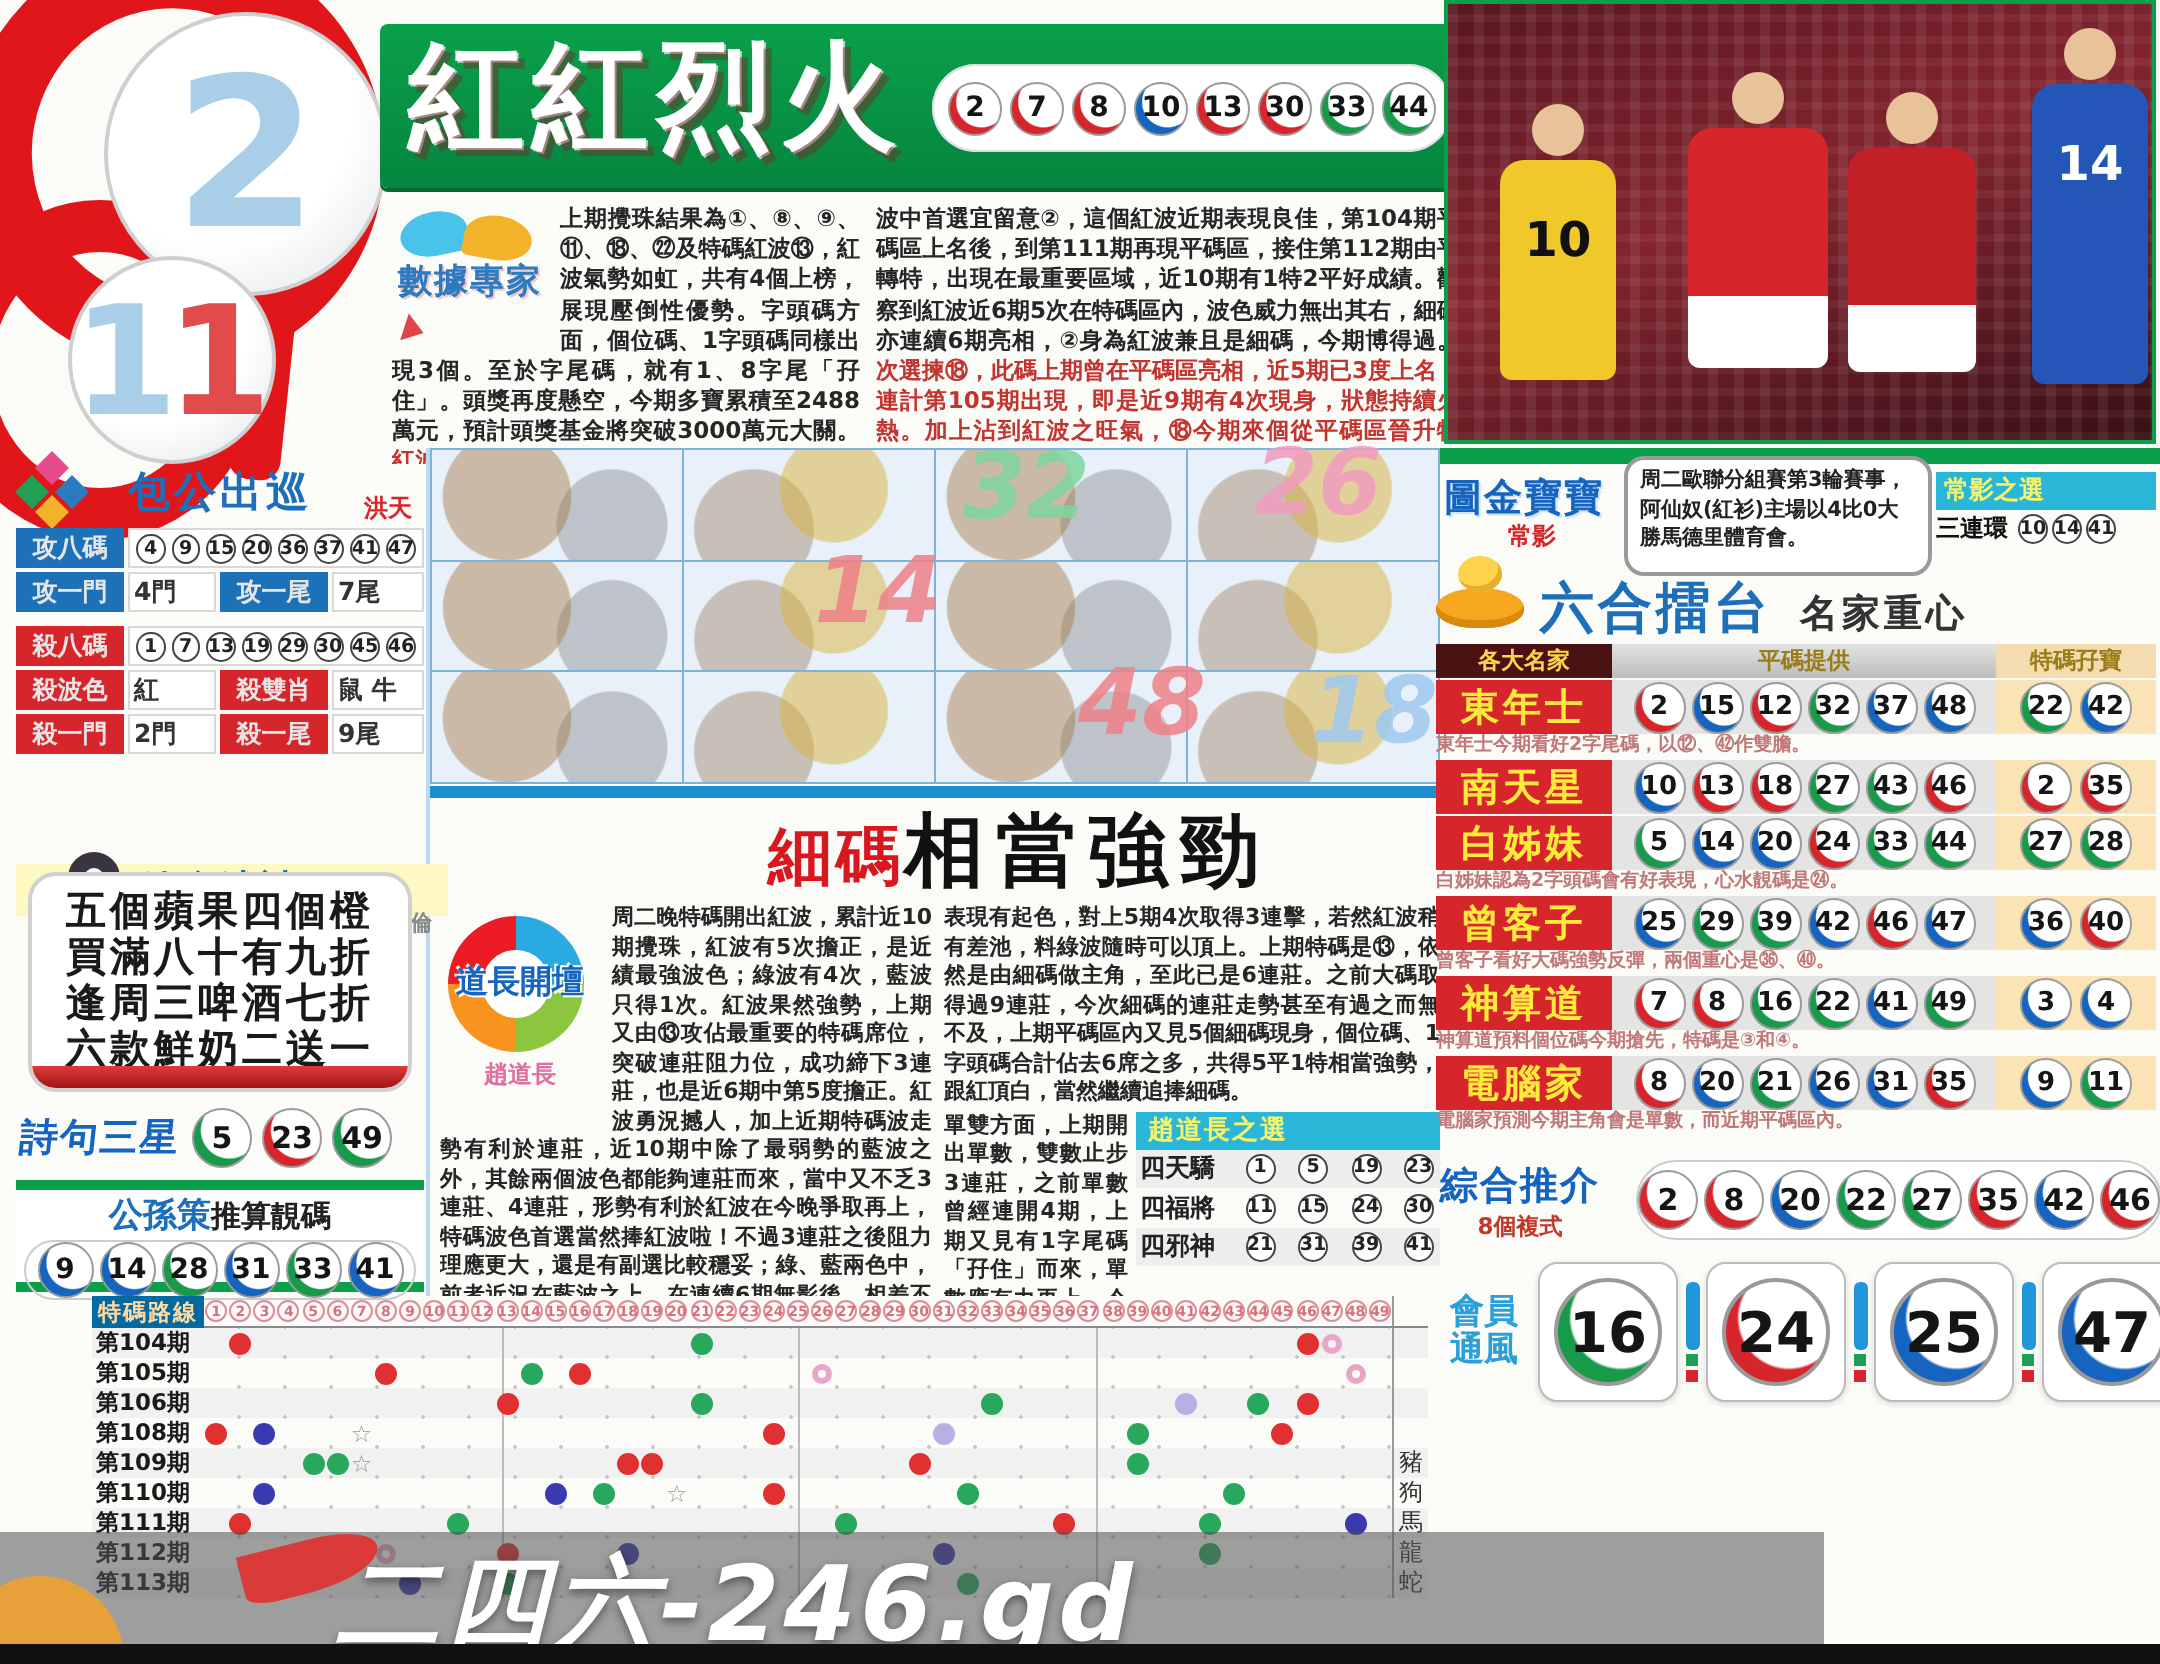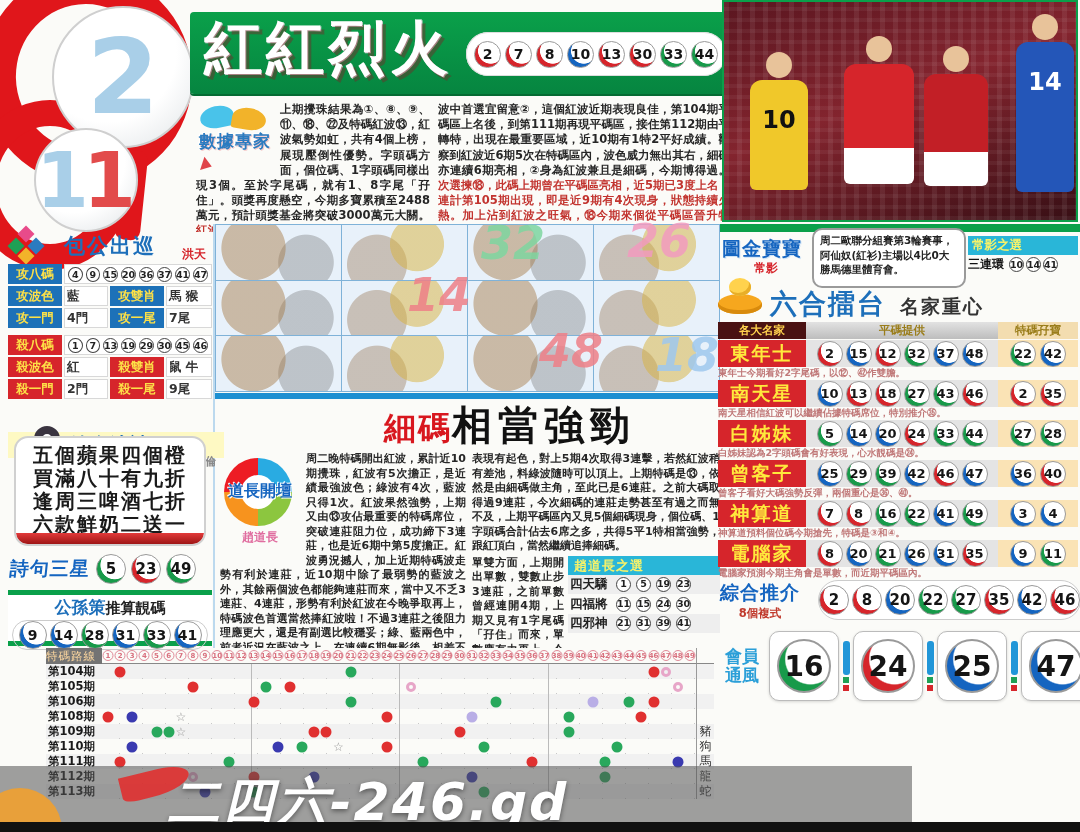--- a/index.html
+++ b/index.html
@@ -76,21 +76,21 @@
   .star-icon { position:absolute; left:2px; top:-4px; width:34px; height:34px; }
   .star-icon i { position:absolute; width:12px; height:12px; }
   .star-icon .s1{left:10px;top:0;background:#e84b8a;transform:rotate(45deg);}
   .star-icon .s2{left:0;top:12px;background:#1fa055;transform:rotate(45deg);}
   .star-icon .s3{left:20px;top:12px;background:#2b7bc0;transform:rotate(45deg);}
   .star-icon .s4{left:10px;top:22px;background:#f2b32a;transform:rotate(45deg);}
   .bg-head .t { position:absolute; left:56px; top:0; font-size:21px; font-weight:900; color:#1d6fba; letter-spacing:2px; }
   .bg-head .a { position:absolute; right:6px; top:14px; font-size:12px; color:#d6252b; font-weight:700; }
   .bg-table { position:absolute; left:8px; top:264px; width:204px; font-size:12.5px; }
   .bg-table .row { display:flex; gap:2px; margin-bottom:2px; height:20px; }
-  .bg-table .lab { flex:0 0 54px; display:flex; align-items:center; justify-content:center; color:#fde047; font-weight:800; }
+  .bg-table .lab { flex:0 0 54px; display:flex; align-items:center; justify-content:center; color:#e5e5e5; font-weight:800; }
   .bg-table .lab.b { background:#1d71b8; } .bg-table .lab.r { background:#d6252b; }
   .bg-table .val { flex:1; background:#fff; border:1px solid #d8d8d8; display:flex; align-items:center; padding:0 2px; gap:1px;
                    color:#333; font-weight:700; overflow:hidden; }
   .bg-table .val.half { flex:0 0 44px; }
   .bg-table .gap { height:5px; }
   .poem-head { position:absolute; left:8px; top:400px; width:216px; height:26px; background:#fef9c3;margin-top:32px; }
   .poem-head .donut { position:absolute; left:26px; top:-6px; width:26px; height:26px; border-radius:50%; border:8px solid #3a3440; background:#fff; }
   .poem-head .t { position:absolute; left:62px; top:0; font-size:19px; font-weight:900; color:#1d6fba; letter-spacing:1px; }
   .poem-head .a { position:absolute; right:8px; top:22px; font-size:11px; color:#8a8a8a; font-weight:700; }
   .poem-box { position:absolute; left:14px; top:436px; width:192px; height:110px; background:#fff; border:2px solid #d0d0d0;
@@ -131,21 +131,21 @@
   .dz-logo .ring { position:absolute; left:4px; top:4px; width:68px; height:68px; border-radius:50%;
                    background:conic-gradient(#29abe2 0 90deg,#8cc63f 0 180deg,#f7931e 0 270deg,#ed1c24 0 360deg); }
   .dz-logo .ring::after { content:""; position:absolute; inset:17px; background:#fff; border-radius:50%; }
   .dz-logo .t { position:absolute; left:0; top:26px; width:100%; text-align:center; font-size:16px; font-weight:900; color:#1565c0;
                 text-shadow:1px 1px 0 #fff,-1px -1px 0 #fff; }
   .dz-logo .a { position:absolute; left:0; bottom:12px; width:100%; text-align:center; font-size:12px; font-weight:800; color:#e06ea0; }
   .art-bottom { display:flex; gap:4px; margin-top:2px; }
   .art-bottom .left { flex:1; }
   .picks { flex:0 0 152px; font-size:11px; }
   .picks .hd { background:#29b6d8; color:#f6f26a; font-weight:900; font-size:13px; padding:1px 6px; letter-spacing:1px; }
-  .picks .pr { display:flex; align-items:center; gap:3px; padding:1.5px 2px; }
+  .picks .pr { display:flex; align-items:center; gap:3px; padding:1.5px 2px;justify-content:space-between; }
   .picks .pr:nth-child(odd) { background:#eee; }
   .picks .pl { font-weight:900; color:#222; font-size:12.5px; flex:0 0 42px; }
 
   
   .tujin { position:absolute; left:720px; top:234px; width:358px; height:54px; }
   .tujin .t { position:absolute; left:2px; top:2px; font-size:19px; font-weight:900; color:#1565c0; letter-spacing:1px; text-shadow:1px 1px 0 #cfe3f5; }
   .tujin .a { position:absolute; left:34px; top:26px; font-size:12px; color:#d6252b; font-weight:700; }
   .tujin .bubble { position:absolute; left:92px; top:-6px; width:154px; height:60px; background:#fff; border:2px solid #9a9a9a;
                    border-radius:10px; font-size:10.5px; line-height:1.4; padding:3px 6px; color:#222; font-weight:600; }
   .tujin .ph { position:absolute; right:0; top:2px; width:110px; background:#29b6d8; color:#f6f26a; font-weight:900; font-size:12.5px; padding:1px 4px; }
@@ -178,21 +178,21 @@
   .mem-card { flex:0 0 70px; height:70px; background:#fff; border:1px solid #bbb; border-radius:10px; box-shadow:0 1px 3px rgba(0,0,0,.15);
               display:flex; align-items:center; justify-content:center; }
   .mem-div { flex:0 0 8px; display:flex; flex-direction:column; align-items:center; gap:2px; }
   .mem-div .bar { width:7px; height:34px; background:#2196d8; border-radius:3px; }
   .mem-div .sq1 { width:6px; height:6px; background:#1fa055; }
   .mem-div .sq2 { width:6px; height:6px; background:#d6252b; }
 
   
   .chart { position:absolute; left:46px; top:648px; width:668px; }
   .ch-hrow { display:flex; height:16px; }
-  .ch-hlab { flex:0 0 56px; background:#737373; color:#ffd9a0; font-size:11.5px; font-weight:400; line-height:16px; letter-spacing:1px; }
+  .ch-hlab { flex:0 0 56px; background:#0369a1; color:#ffd9a0; font-size:11.5px; font-weight:700; text-align:center; line-height:16px; letter-spacing:1px; }
   .ch-hnums { position:relative; flex:1; border-bottom:1px solid #888; }
   .ch-hnums span { position:absolute; top:2px; width:11px; height:11px; border:1px solid #e08a98; border-radius:50%;
                    color:#d8707e; font-size:7px; font-weight:700; display:flex; align-items:center; justify-content:center; }
   .ch-row { display:flex; height:15px; }
   .ch-row:nth-child(odd) { background:#f1f1f1; }
   .ch-lab { flex:0 0 56px; font-size:11.5px; font-weight:800; color:#1a1a1a; line-height:15px; padding-left:2px; white-space:nowrap; }
   .ch-grid { position:relative; flex:1;
              background-image:radial-gradient(circle, #c8c8c8 0.8px, transparent 1px);
              background-size:23px 15px; background-position:6px 7px; }
   .ch-grid .sep { position:absolute; top:0; bottom:0; width:1px; background:#bbb; }
@@ -296,26 +296,20 @@
       <div class="val">
           <span class="cnum">4</span>
           <span class="cnum">9</span>
           <span class="cnum">15</span>
           <span class="cnum">20</span>
           <span class="cnum">36</span>
           <span class="cnum">37</span>
           <span class="cnum">41</span>
           <span class="cnum">47</span>
         </div>
-      </div>
-    <div class="row">
-      <div class="lab b">攻波色</div>
-      <div class="val half">藍</div>
-      <div class="lab b">攻雙肖</div>
-      <div class="val">馬 猴</div>
       </div>
     <div class="row">
       <div class="lab b">攻一門</div>
       <div class="val half">4門</div>
       <div class="lab b">攻一尾</div>
       <div class="val">7尾</div>
       </div>
     <div class="gap"></div>
     <div class="row">
         <div class="lab r">殺八碼</div>
@@ -503,21 +497,20 @@
             <span class="ball red">18</span>
             <span class="ball green">27</span>
             <span class="ball green">43</span>
             <span class="ball red">46</span>
           </div>
           <div class="exp-pair">
             <span class="ball red">2</span>
             <span class="ball red">35</span>
           </div>
         </div>
-        <div class="exp-note">南天星相信紅波可以繼續佔據特碼席位，特別推介㉟。</div>
         <div class="exp-row">
           <div class="exp-name">白姊妹</div>
           <div class="exp-balls">
             <span class="ball green">5</span>
             <span class="ball blue">14</span>
             <span class="ball blue">20</span>
             <span class="ball red">24</span>
             <span class="ball green">33</span>
             <span class="ball green">44</span>
           </div>

